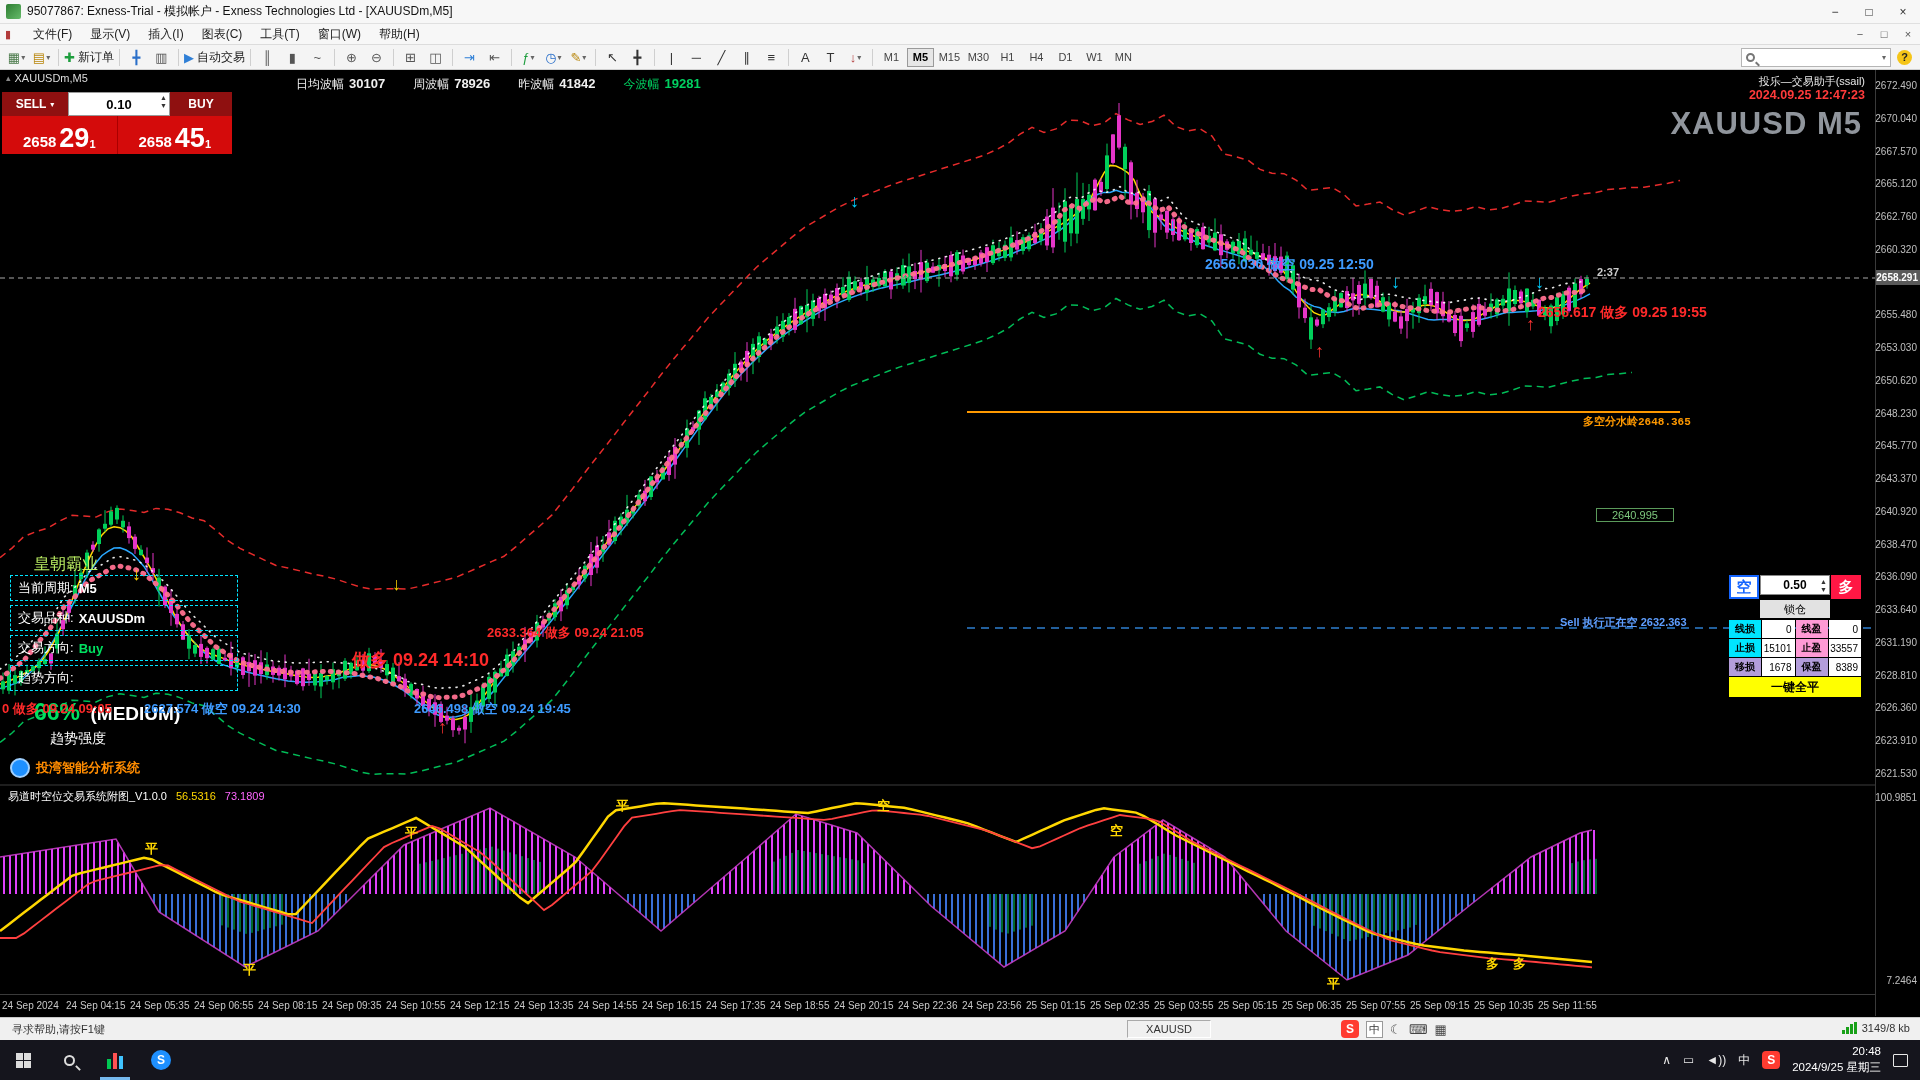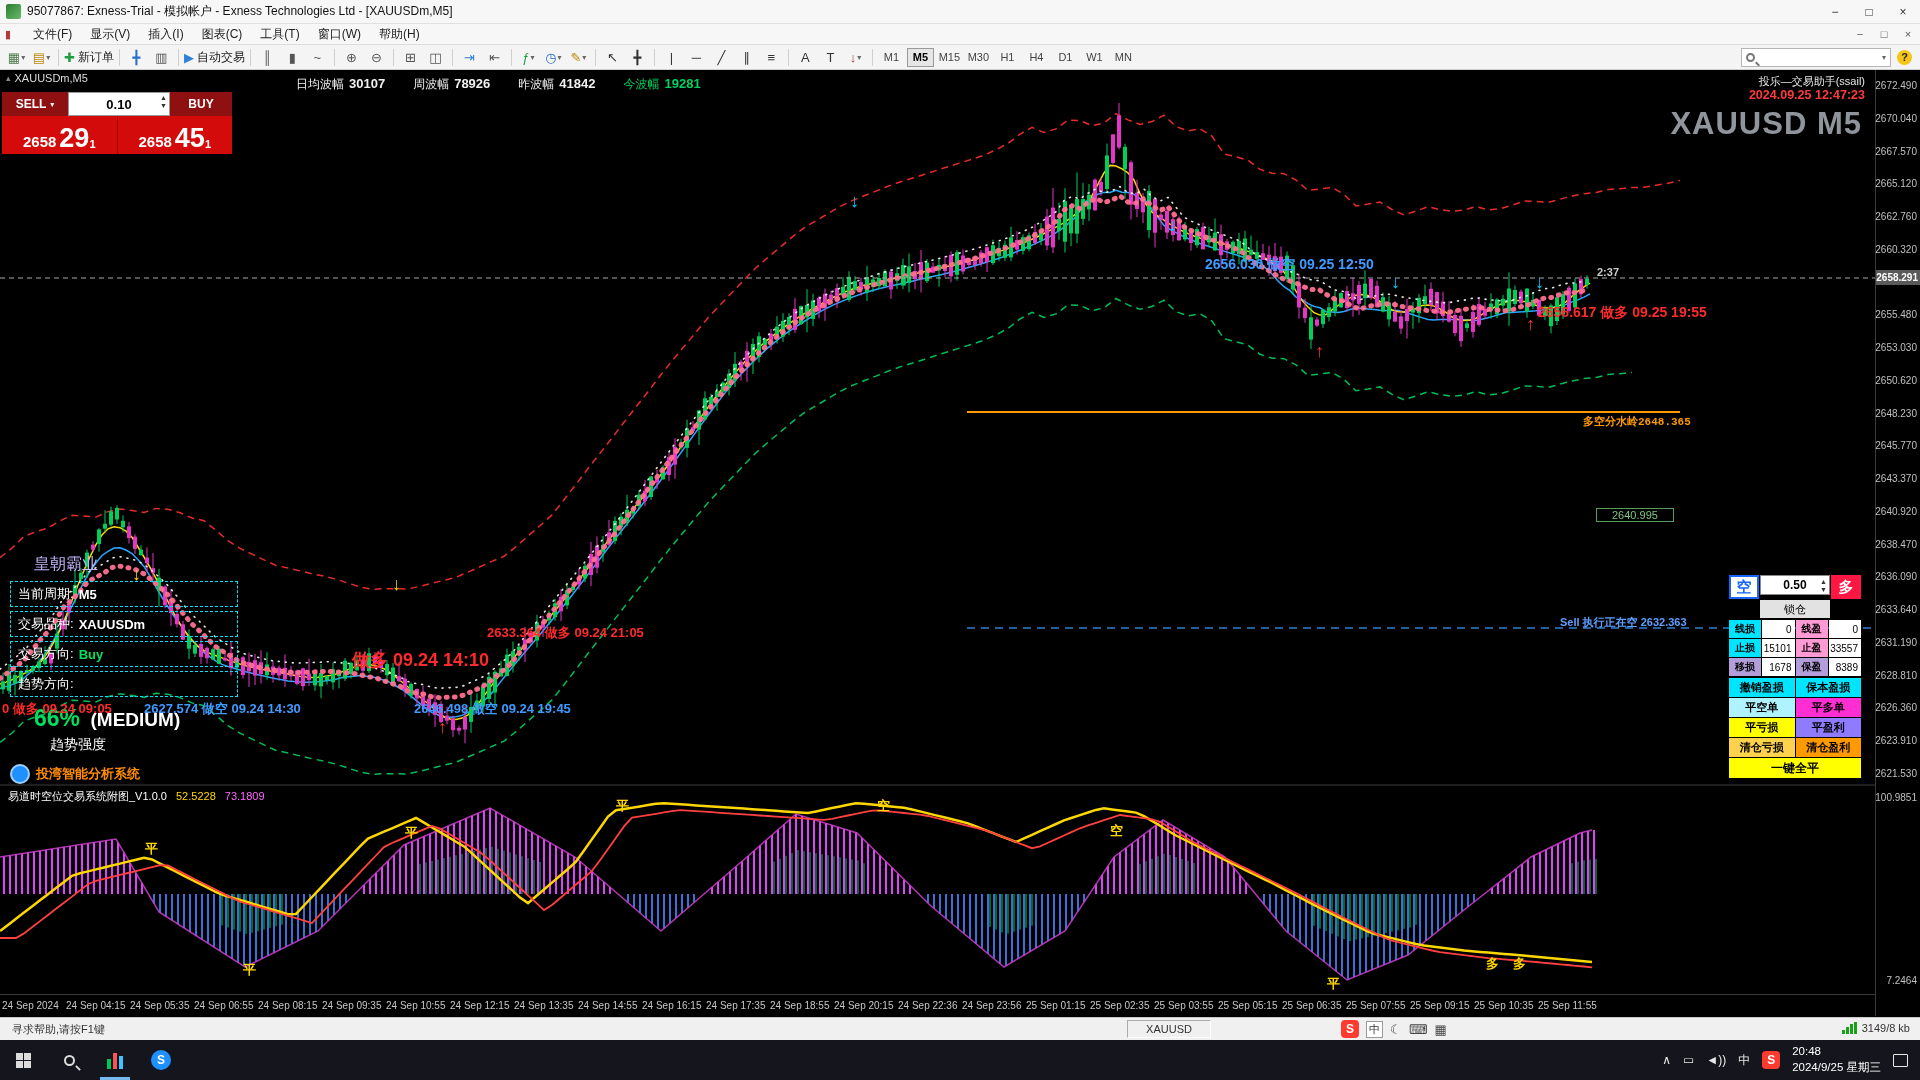--- a/index.html
+++ b/index.html
@@ -61,21 +61,21 @@
           font-weight:bold;color:#000;position:relative;border:1px solid #999;}
   .op-lot .spin{position:absolute;right:2px;top:1px;display:flex;flex-direction:column;font-size:7px;line-height:1.1;color:#333;}
   .op-row2{display:flex;height:38px;}
   .op-price{flex:1;background:#d40b0b;color:#fff;display:flex;align-items:flex-end;justify-content:center;
             padding-bottom:4px;}
   .op-price .small{font-size:15px;font-weight:bold;margin-right:3px;}
   .op-price .big{font-size:27px;font-weight:bold;line-height:0.9;}
   .op-price sup{font-size:11px;font-weight:bold;}
   
   .info-panel{position:absolute;left:10px;top:484px;width:228px;}
-  .ip-title{font-size:16px;color:#c4b5fd;margin-left:24px;margin-bottom:6px;}
+  .ip-title{font-size:16px;color:#bef264;margin-left:24px;}
   .ip-row{border:1px dashed #00e5ff;height:26px;display:flex;align-items:center;padding:0 7px;
           font-size:13px;color:#fff;margin-bottom:4px;}
   .ip-row .val{margin-left:5px;font-weight:bold;}
   .ip-strength{margin:8px 0 4px 24px;}
   .ip-strength .pct{font-size:23px;font-weight:bold;color:#00e060;}
   .ip-strength .lvl{font-size:19px;font-weight:bold;color:#fff;margin-left:6px;}
   .ip-slabel{margin-left:40px;font-size:14px;color:#fff;}
   .ip-sys{display:flex;align-items:center;gap:6px;margin-top:10px;}
   .ip-sys .dot{width:20px;height:20px;border-radius:50%;background:#1e90ff;border:2px solid #9fd0ff;}
   .ip-sys .nm{font-size:13px;font-weight:bold;color:#ff8c00;}
@@ -135,21 +135,21 @@
   .tk-item.active:after{content:"";position:absolute;bottom:0;left:8px;right:8px;height:3px;background:#76b9ed;}
   .winlogo{display:grid;grid-template-columns:7px 7px;grid-template-rows:7px 7px;gap:1px;}
   .winlogo i{background:#dcdcdc;}
   .tk-mag{width:11px;height:11px;border:2px solid #ddd;border-radius:50%;position:relative;}
   .tk-mag:after{content:"";position:absolute;width:6px;height:2px;background:#ddd;transform:rotate(45deg);left:9px;top:10px;}
   .mt5ico{display:flex;align-items:flex-end;gap:2px;height:18px;}
   .mt5ico i{display:block;width:4px;}
   .bluecircle{width:20px;height:20px;border-radius:50%;background:#1e90ff;color:#fff;font-size:12px;
               font-weight:bold;display:flex;align-items:center;justify-content:center;}
   .tray{margin-left:auto;display:flex;align-items:center;gap:12px;padding-right:12px;color:#e8e8e8;font-size:12px;}
-  .tk-time{text-align:left;font-size:11.5px;line-height:1.35;color:#fff;}
+  .tk-time{text-align:right;font-size:11.5px;line-height:1.35;color:#fff;}
   .notif{width:15px;height:13px;border:1px solid #e8e8e8;border-radius:1px;}
 </style>
 </head>
 <body>
 
 <div id="screen">
 
   <div class="titlebar">
     <span class="app-icon"></span>
     <span class="title-text">95077867: Exness-Trial - 模拟帐户 - Exness Technologies Ltd - [XAUUSDm,M5]</span>
@@ -1296,44 +1296,26 @@
             <span class="w-cell w-lab" style="background:#ff9ad5;">止盈</span>
             <span class="w-cell w-val">33557</span>
           </div>
           <div class="w-row" style="margin-top: 1px;">
             <span class="w-cell w-lab" style="background:#b39ddb;">移损</span>
             <span class="w-cell w-val">1678</span>
             <span class="w-cell w-lab" style="background:#b39ddb;">保盈</span>
             <span class="w-cell w-val">8389</span>
           </div>
         </div>
-      <div id="w-btn-rows">
-          <div class="w-row" style="margin-top: 1px;">
-            <span class="w-btn" style="background: rgb(0, 229, 255);">撤销盈损</span>
-            <span class="w-btn" style="background: rgb(0, 229, 255);">保本盈损</span>
-          </div>
-          <div class="w-row" style="margin-top: 1px;">
-            <span class="w-btn" style="background: rgb(174, 243, 255);">平空单</span>
-            <span class="w-btn" style="background: rgb(255, 46, 210);">平多单</span>
-          </div>
-          <div class="w-row" style="margin-top: 1px;">
-            <span class="w-btn" style="background: rgb(255, 255, 0);">平亏损</span>
-            <span class="w-btn" style="background: rgb(143, 123, 255);">平盈利</span>
-          </div>
-          <div class="w-row" style="margin-top: 1px;">
-            <span class="w-btn" style="background: rgb(255, 210, 77);">清仓亏损</span>
-            <span class="w-btn" style="background: rgb(255, 153, 0);">清仓盈利</span>
-          </div>
-        </div>
       <div class="w-all">一键全平</div>
     </div>
 
     <div class="ind-title">
       <span style="color:#fff;">易道时空位交易系统附图_V1.0.0</span>
-      <span style="color:#ffd700;margin-left:6px;">52.5228</span>
+      <span style="color:#ffd700;margin-left:6px;">56.5316</span>
       <span style="color:#ff66ff;margin-left:6px;">73.1809</span>
     </div>
 
     <div id="overlays">
         <div class="ann" style="left: 1205px; top: 186px; color: rgb(62, 155, 255); font-size: 14px;">2656.030 做空  09.25 12:50</div>
         <div class="ann" style="left: 1538px; top: 234px; color: rgb(255, 42, 42); font-size: 14px;">2656.617 做多  09.25 19:55</div>
         <div class="ann" style="left: 1583px; top: 344px; color: rgb(255, 153, 0); font-size: 11px; font-family: Liberation Mono, monospace;">多空分水岭2648.365</div>
         <div class="ann boxed" style="left: 1596px; top: 438px; color: rgb(126, 200, 126); font-size: 11px;">2640.995</div>
         <div class="ann" style="left: 1560px; top: 545px; color: rgb(95, 159, 255); font-size: 11px;">Sell 执行正在空 2632.363</div>
         <div class="ann" style="left: 487px; top: 554px; color: rgb(255, 42, 42); font-size: 13px;">2633.364 做多  09.24 21:05</div>

